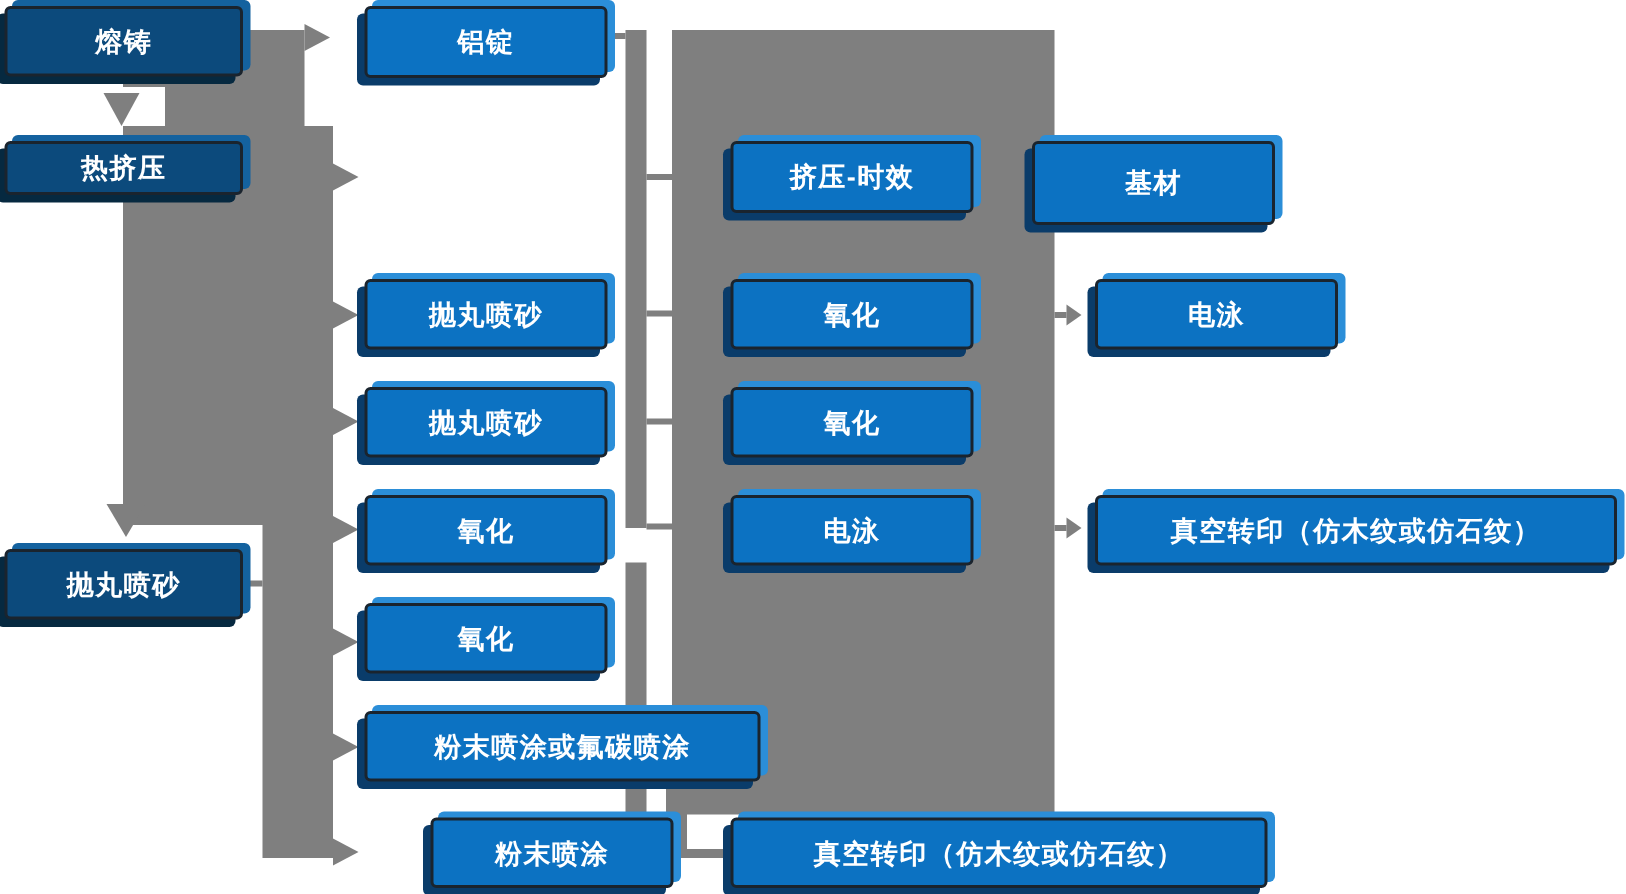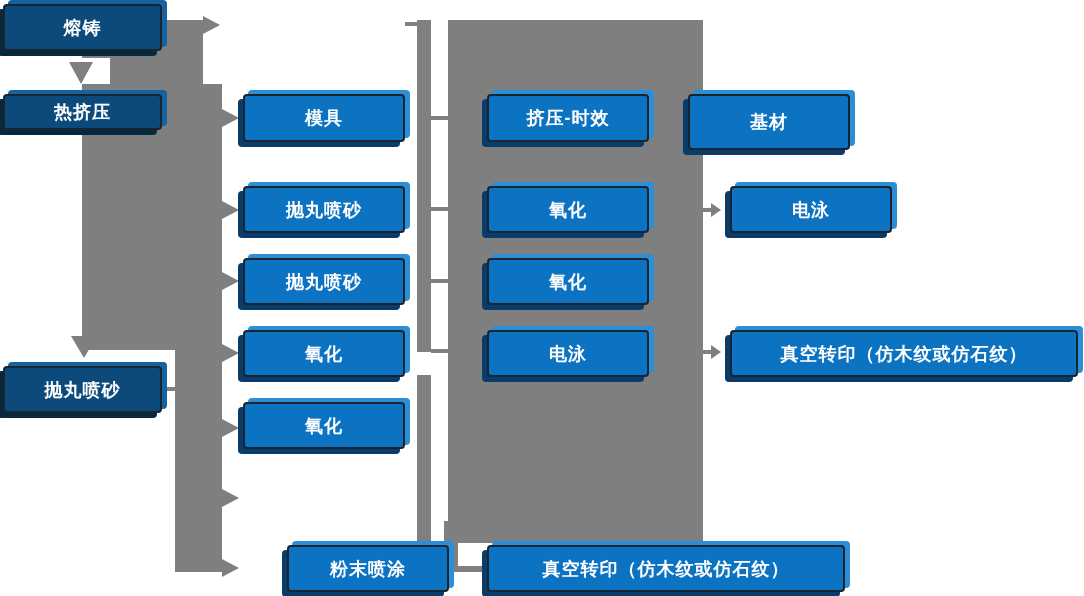--- a/index.html
+++ b/index.html
@@ -71,25 +71,26 @@
     <div class="gray" style="left:703px;top:208px;width:8px;height:4px;"></div>
     <div class="tri right-small" style="left:711px;top:203px;"></div>
     <div class="gray" style="left:703px;top:350px;width:8px;height:4px;"></div>
     <div class="tri right-small" style="left:711px;top:345px;"></div>
   </div>
 
   <div class="layer nodes" id="nodes">
       <div class="node navy" style="left: 3px; top: 4px; width: 159px; height: 47px;">熔铸</div>
       <div class="node navy" style="left: 3px; top: 94px; width: 159px; height: 36px;">热挤压</div>
       <div class="node navy" style="left: 3px; top: 366px; width: 159px; height: 47px;">抛丸喷砂</div>
-      <div class="node blue" style="left: 243px; top: 94px; width: 162px; height: 48px;">模具</div>
+      <div class="node blue" style="left: 243px; top: 4px; width: 162px; height: 48px;">铝锭</div>
       <div class="node blue" style="left: 243px; top: 186px; width: 162px; height: 47px;">抛丸喷砂</div>
       <div class="node blue" style="left: 243px; top: 258px; width: 162px; height: 47px;">抛丸喷砂</div>
       <div class="node blue" style="left: 243px; top: 330px; width: 162px; height: 47px;">氧化</div>
       <div class="node blue" style="left: 243px; top: 402px; width: 162px; height: 47px;">氧化</div>
+      <div class="node blue" style="left: 243px; top: 474px; width: 264px; height: 47px;">粉末喷涂或氟碳喷涂</div>
       <div class="node blue" style="left: 243px; top: 545px; width: 162px; height: 47px; margin-left: 44px;">粉末喷涂</div>
       <div class="node blue" style="left: 487px; top: 94px; width: 162px; height: 48px;">挤压-时效</div>
       <div class="node blue" style="left: 487px; top: 186px; width: 162px; height: 47px;">氧化</div>
       <div class="node blue" style="left: 487px; top: 258px; width: 162px; height: 47px;">氧化</div>
       <div class="node blue" style="left: 487px; top: 330px; width: 162px; height: 47px;">电泳</div>
       <div class="node blue" style="left: 487px; top: 545px; width: 358px; height: 47px;">真空转印（仿木纹或仿石纹）</div>
       <div class="node blue" style="left: 688px; top: 94px; width: 162px; height: 56px;">基材</div>
       <div class="node blue" style="left: 730px; top: 186px; width: 162px; height: 47px;">电泳</div>
       <div class="node blue" style="left: 730px; top: 330px; width: 348px; height: 47px;">真空转印（仿木纹或仿石纹）</div>
     </div>

